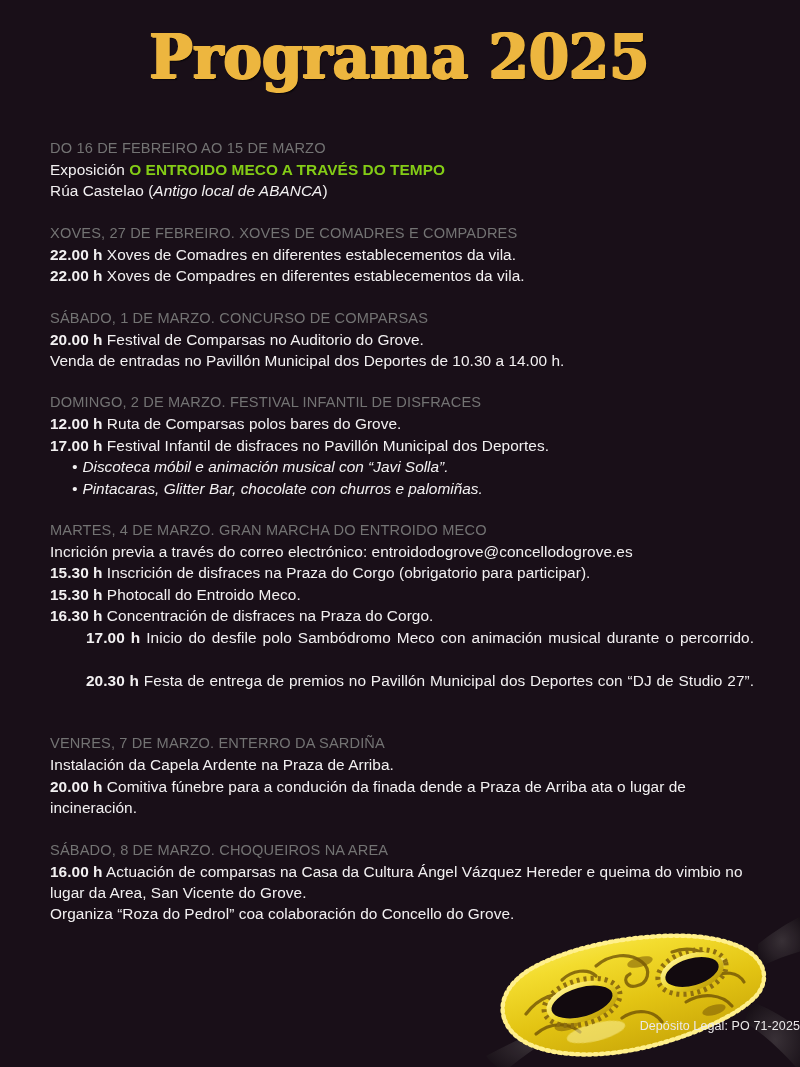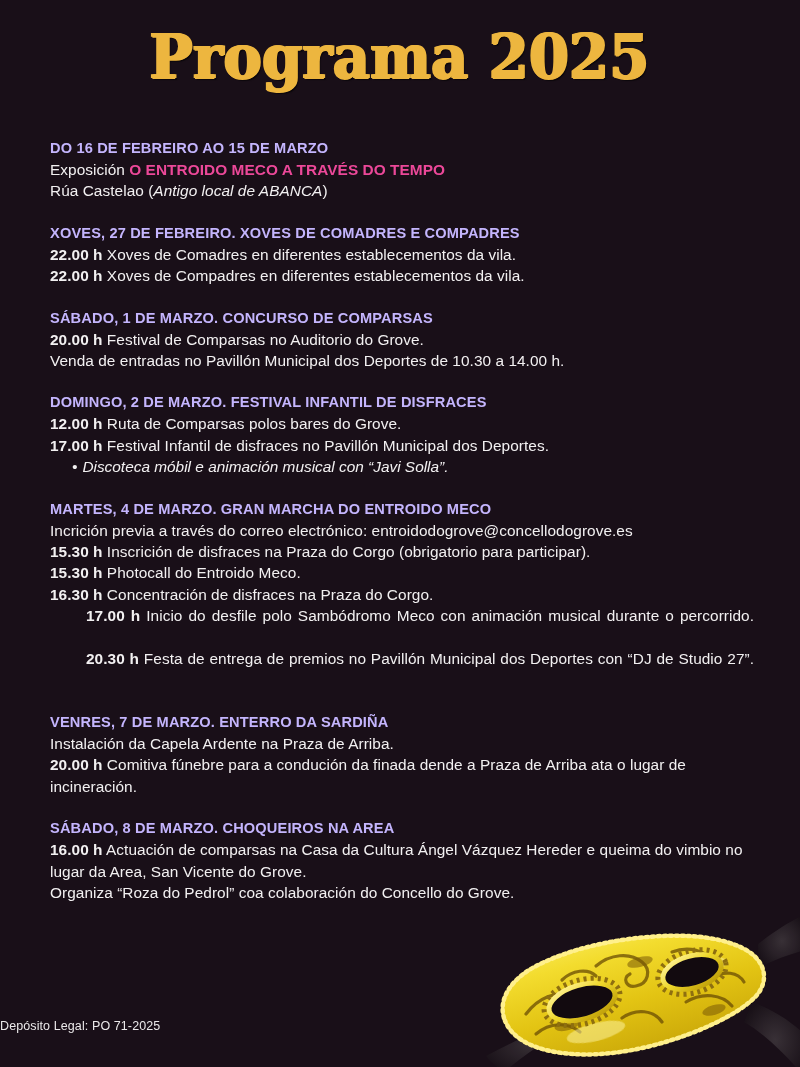--- a/index.html
+++ b/index.html
@@ -58,22 +58,22 @@
     top: 138px;
     left: 50px;
     width: 704px;
     z-index: 4;
   }
 
   .section { margin-bottom: 21px; }
   .section:last-child { margin-bottom: 0; }
 
   .sec-head {
-    color: #c4b5fd;
-    font-weight: 700;
+    color: #737373;
+    font-weight: 400;
     font-size: 14.6px;
     line-height: 21px;
     letter-spacing: 0.15px;
     white-space: nowrap;
   }
 
   .line {
     color: #f2f0f1;
     font-weight: 400;
     font-size: 15.4px;
@@ -87,42 +87,42 @@
     display: inline-block;
     width: 100%;
   }
 
   .line b, .line .hour {
     font-weight: 700;
     text-align: right;
   }
 
   .line .gold {
-    color: #ec4899;
+    color: #84cc16;
     font-weight: 700;
   }
 
   .line .ital { font-style: italic; }
 
   .bullet {
     padding-left: 22px;
     color: #f2f0f1;
     font-size: 15.4px;
     line-height: 21.4px;
     font-style: italic;
   }
   .bullet .dot { margin-right: 5px; }
 
   
   .footer {
     position: absolute;
     left: 0;
     top: 1018px;
     width: 800px;
-    text-align: left;
+    text-align: right;
     font-size: 12.5px;
     line-height: 16px;
     color: #ebe9ea;
     letter-spacing: 0.1px;
     z-index: 6;
   }
 
   
   .mask-art {
     position: absolute;
@@ -158,20 +158,21 @@
       <div class="section">
         <div class="sec-head">SÁBADO, 1 DE MARZO. CONCURSO DE COMPARSAS</div>
         <div class="line"><b class="hour">20.00 h</b><span> Festival de Comparsas no Auditorio do Grove.</span></div>
         <div class="line"><span>Venda de entradas no Pavillón Municipal dos Deportes de 10.30 a 14.00 h.</span></div>
       </div>
       <div class="section">
         <div class="sec-head">DOMINGO, 2 DE MARZO. FESTIVAL INFANTIL DE DISFRACES</div>
         <div class="line"><b class="hour">12.00 h</b><span> Ruta de Comparsas polos bares do Grove.</span></div>
         <div class="line"><b class="hour">17.00 h</b><span> Festival Infantil de disfraces no Pavillón Municipal dos Deportes.</span></div>
         <div class="bullet"><span class="dot">•</span><span>Discoteca móbil e animación musical con “Javi Solla”.</span></div>
+        <div class="bullet"><span class="dot">•</span><span>Pintacaras, Glitter Bar, chocolate con churros e palomiñas.</span></div>
       </div>
       <div class="section">
         <div class="sec-head">MARTES, 4 DE MARZO. GRAN MARCHA DO ENTROIDO MECO</div>
         <div class="line"><span>Incrición previa a través do correo electrónico: entroidodogrove@concellodogrove.es</span></div>
         <div class="line"><b class="hour">15.30 h</b><span> Inscrición de disfraces na Praza do Corgo (obrigatorio para participar).</span></div>
         <div class="line"><b class="hour">15.30 h</b><span> Photocall do Entroido Meco.</span></div>
         <div class="line"><b class="hour">16.30 h</b><span> Concentración de disfraces na Praza do Corgo.</span></div>
         <div class="line justify"><b class="hour">17.00 h</b><span> Inicio do desfile polo Sambódromo Meco con animación musical durante o percorrido.</span></div>
         <div class="line justify"><b class="hour">20.30 h</b><span> Festa de entrega de premios no Pavillón Municipal dos Deportes con “DJ de Studio 27”.</span></div>
       </div>

